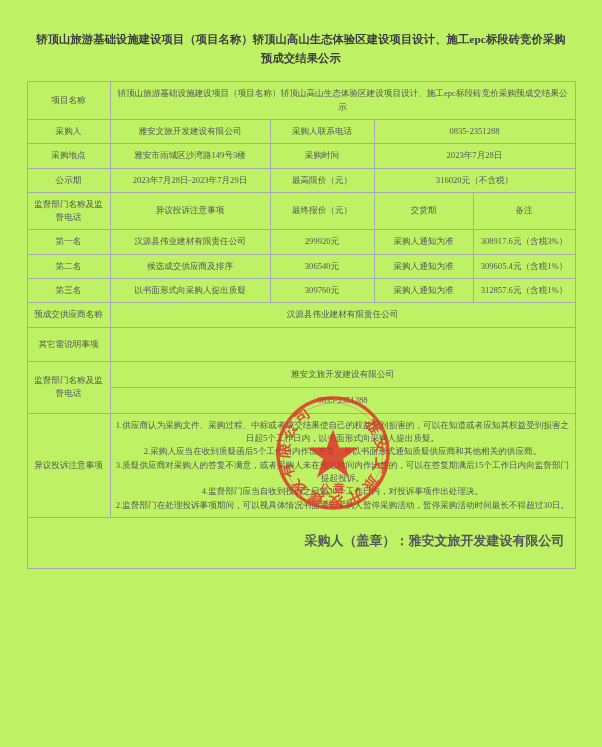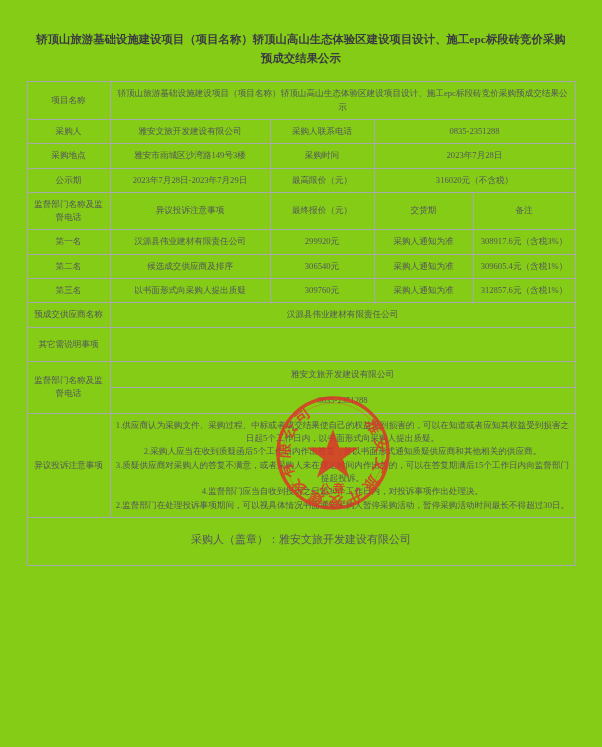--- a/index.html
+++ b/index.html
@@ -6,21 +6,21 @@
   html, body {
     width: 602px;
     height: 747px;
     background: #ffffff;
     font-family: "Liberation Serif", "DejaVu Serif", serif;
   }
   #page {
     position: relative;
     width: 602px;
     height: 747px;
-    background: #84cc16;
+    background: #bef264;
     overflow: hidden;
   }
   #doc-title {
     width: 534px;
     margin: 0 auto;
     padding-top: 30px;
     padding-bottom: 14px;
     font-size: 11.3px;
     font-weight: bold;
     line-height: 1.65;
@@ -53,23 +53,24 @@
     line-height: 1.75;
     font-size: 8.4px;
   }
   td.left-text p { margin: 0; text-indent: 0; }
   .w-c1 { width: 83px; }
   .w-c2 { width: 160px; }
   .w-c3 { width: 104px; }
   .w-c4 { width: 99px; }
   .w-c5 { width: 102px; }
   #footer-row td {
-    text-align: center;
+    text-align: right;
     padding: 13px 10px 17px 10px;
-    font-size: 11px;
+    font-size: 13px;
+    font-weight: bold;
   }
   
   #seal {
     position: absolute;
     left: 272px;
     top: 392px;
     width: 122px;
     height: 122px;
     pointer-events: none;
     opacity: 0.82;

